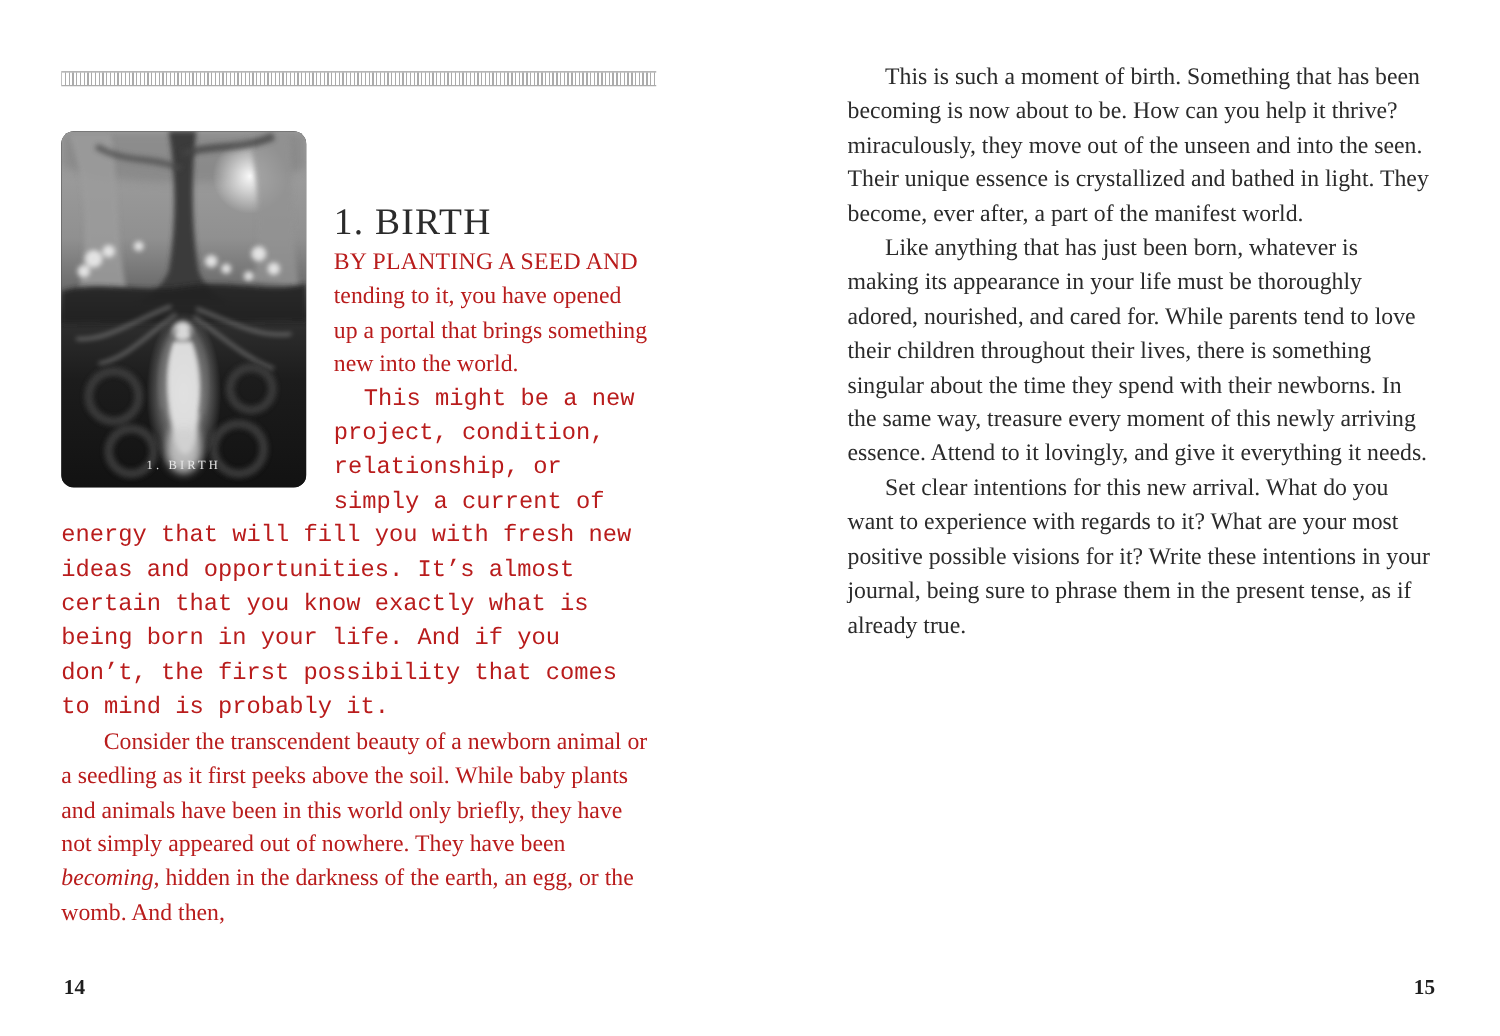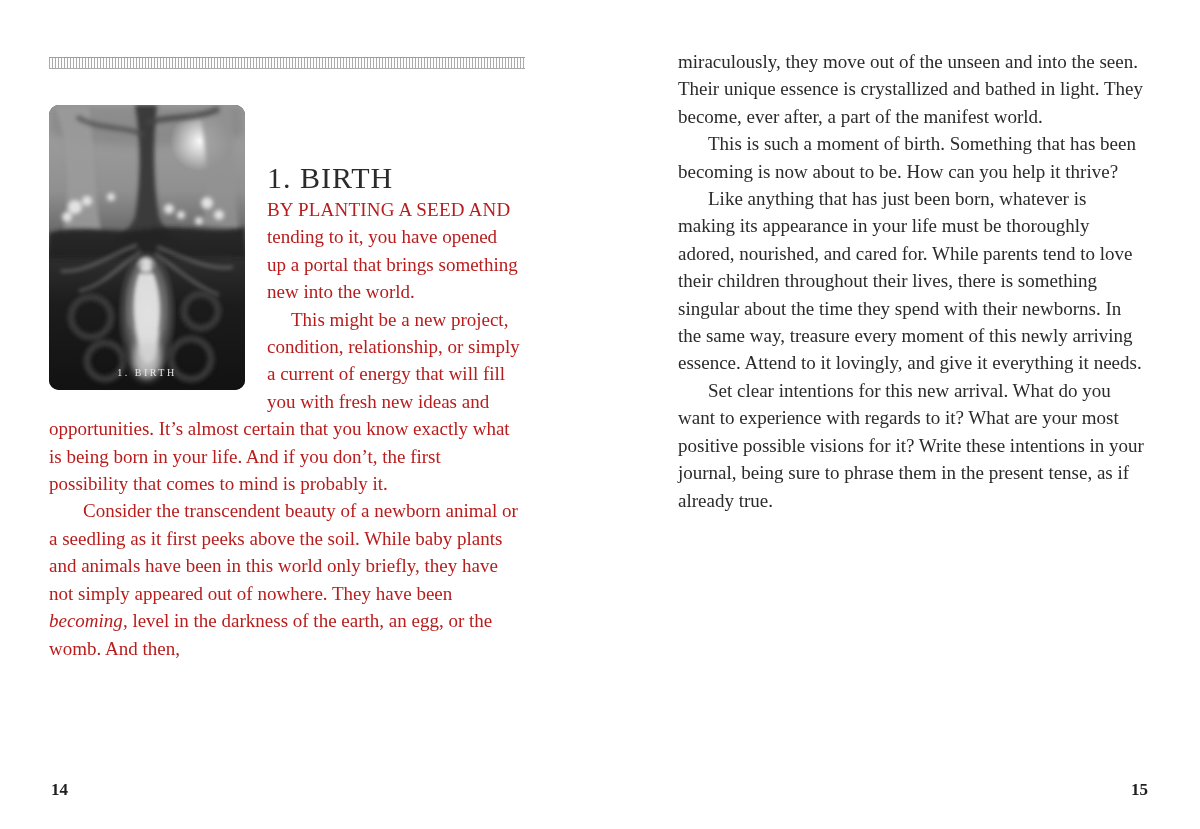--- a/index.html
+++ b/index.html
@@ -43,21 +43,21 @@
     font-size:30px; font-weight:400;
     letter-spacing:1px; line-height:36px; color:#2b2b2b;
   }
 
   .lead { margin:54px 0 0 0; }
   p.body, .lead {
     font-size:19px; line-height:27.4px; color:#b91c1c;
     margin-bottom:0; margin-top:0;
   }
   .lead .caps { letter-spacing:0.2px; }
-  p.indent-sm { text-indent:24px; }
+  p.indent-sm { text-indent:24px;font-family:Liberation Mono, monospace; }
   p.indent-md { text-indent:34px; }
 
   .right-flow { padding-top:48px; }
   p.rp { margin:0; font-size:19px; line-height:27.4px; color:#2b2b2b; }
   p.rp.indent { text-indent:30px; }
 
   .pagenum {
     position:absolute; top:780px;
     font-weight:bold; font-size:17px; color:#1f1f1f;text-align:right;
   }
@@ -152,31 +152,31 @@
         </svg>
         <figcaption class="card-caption">1. BIRTH</figcaption>
       </figure>
 
       <h1 class="chapter">1. BIRTH</h1>
 
       <p class="lead"><span class="caps">BY PLANTING A SEED AND</span> <span>tending to it, you have opened up a portal that brings something new into the world.</span></p>
 
       <p class="body indent-sm">This might be a new project, condition, relationship, or simply a current of energy that will fill you with fresh new ideas and opportunities. It’s almost certain that you know exactly what is being born in your life. And if you don’t, the first possibility that comes to mind is probably it.</p>
 
-      <p class="body indent-md"><span>Consider the transcendent beauty of a newborn animal or a seedling as it first peeks above the soil. While baby plants and animals have been in this world only briefly, they have not simply appeared out of nowhere. They have been</span> <em class="becoming">becoming</em><span>, level in the darkness of the earth, an egg, or the womb. And then,</span></p>
+      <p class="body indent-md"><span>Consider the transcendent beauty of a newborn animal or a seedling as it first peeks above the soil. While baby plants and animals have been in this world only briefly, they have not simply appeared out of nowhere. They have been</span> <em class="becoming">becoming</em><span>, hidden in the darkness of the earth, an egg, or the womb. And then,</span></p>
 
     </div>
 
     <div class="pagenum left-num">14</div>
   </div>
 
   <div class="right-page">
     <div class="right-flow">
+      <p class="rp indent">This is such a moment of birth. Something that has been becoming is now about to be. How can you help it thrive?</p>
       <p class="rp">miraculously, they move out of the unseen and into the seen. Their unique essence is crystallized and bathed in light. They become, ever after, a part of the manifest world.</p>
-      <p class="rp indent">This is such a moment of birth. Something that has been becoming is now about to be. How can you help it thrive?</p>
       <p class="rp indent">Like anything that has just been born, whatever is making its appearance in your life must be thoroughly adored, nourished, and cared for. While parents tend to love their children throughout their lives, there is something singular about the time they spend with their newborns. In the same way, treasure every moment of this newly arriving essence. Attend to it lovingly, and give it everything it needs.</p>
       <p class="rp indent">Set clear intentions for this new arrival. What do you want to experience with regards to it? What are your most positive possible visions for it? Write these intentions in your journal, being sure to phrase them in the present tense, as if already true.</p>
     </div>
 
     <div class="pagenum right-num">15</div>
   </div>
 
 </div>
 
 </body></html>

